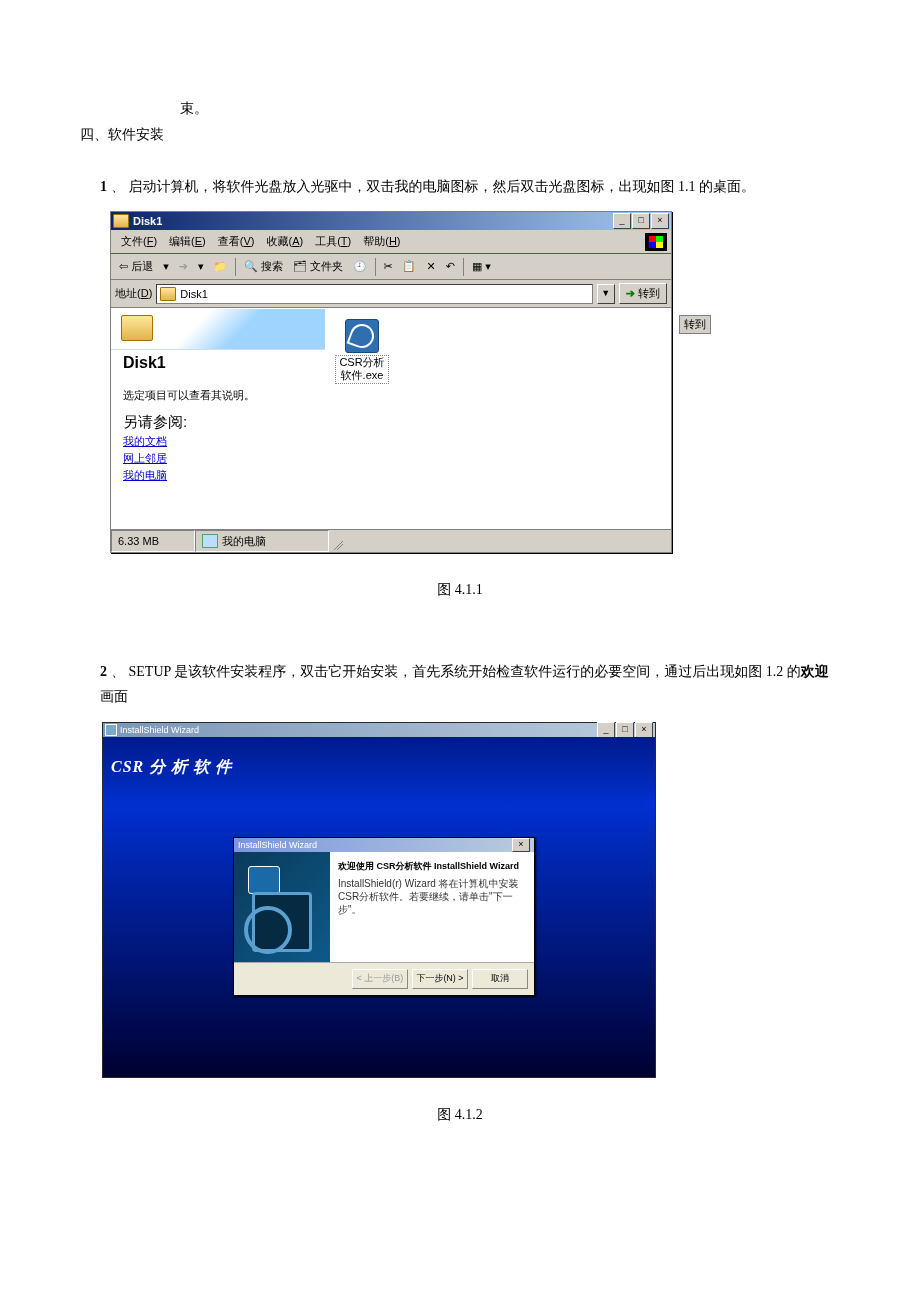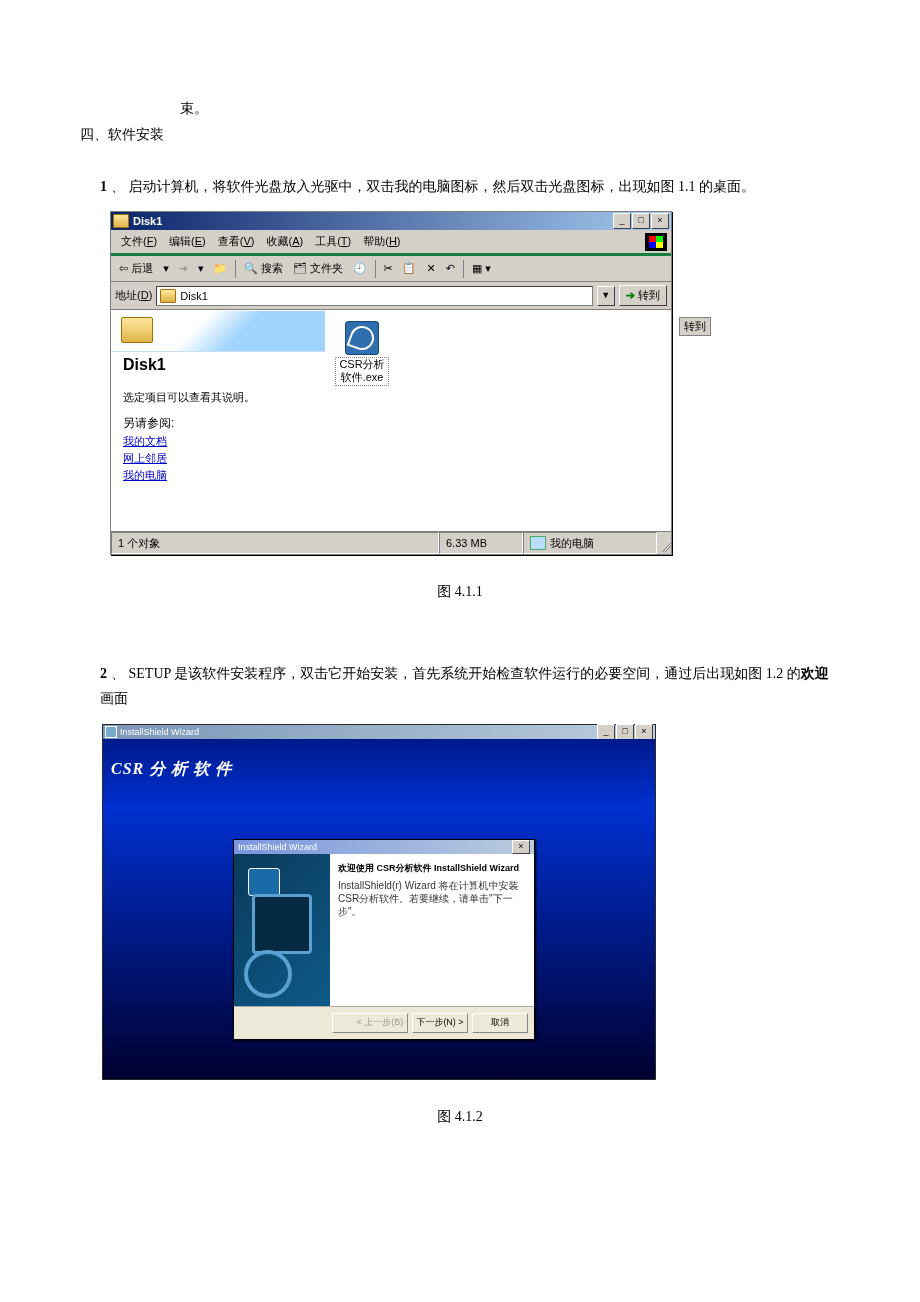--- a/index.html
+++ b/index.html
@@ -69,21 +69,21 @@
     width: 16px; height: 14px;
     background: #d4d0c8;
     border: 1px solid #fff;
     border-right-color: #404040; border-bottom-color: #404040;
     font-size: 9px; line-height: 12px; text-align: center;
     color: #000;
   }
   .menubar {
     display: flex; align-items: center;
     background: #d4d0c8;
-    border-bottom: 3px solid #15803d;
+    border-bottom: 1px solid #15803d;
     padding: 2px 4px;
   }
   .menu-item { padding: 2px 6px; }
   .menu-item u { text-decoration: underline; }
   .menu-spacer { flex: 1; }
   .winflag {
     width: 22px; height: 18px;
     background: #000;
     display:flex; align-items:center; justify-content:center;
   }
@@ -154,21 +154,21 @@
     position:relative;
   }
   .lp-deco .fold {
     position:absolute; left:10px; top:6px;
     width:30px;height:24px;
     background:linear-gradient(#ffe79c,#e0b44a);
     border:1px solid #a07000; border-radius:2px;
   }
   .lp-title { font-size:16px; font-weight:bold; font-family:Arial; color:#000; margin-top:-2px;}
   .lp-text { margin-top:16px; font-size:11px; color:#000;}
-  .lp-see { margin-top:10px; font-size:12px;}
+  .lp-see { margin-top:10px; font-size:15px;}
   .lp-link { color:#0000cd; text-decoration:underline; display:block; margin-top:2px;}
   .rightpane {
     flex:1;
     padding: 10px;
   }
   .fileicon { width:54px; text-align:center; font-size:11px; }
   .fileicon .ficon {
     width:32px;height:32px;margin:0 auto 2px;
     background:#2f6fb0;
     border:1px solid #164a7a;
@@ -244,21 +244,21 @@
   .is-d-tb {
     height:14px;
     background:linear-gradient(to right,#7a96df,#bcd);
     color:#fff;font-size:9px;padding:0 4px;
     display:flex;align-items:center;
   }
   .is-d-tb .t{flex:1;}
   .is-d-body {
     display:flex;
     background:#fff;
-    height:152px;
+    height:110px;
   }
   .is-d-left {
     width:96px;
     background: linear-gradient(135deg,#0a3a5a,#0e5a8a);
     position:relative;
   }
   .is-d-left .box{
     position:absolute; left:14px; top:14px;
     width:30px;height:26px;
     background:#1a6aa8;border:1px solid #fff;border-radius:3px;
@@ -285,21 +285,21 @@
     border-top:1px solid #aaa;
   }
   .is-btn {
     min-width:54px;height:18px;
     font-size:9px;
     background:#ece9d8;
     border:1px solid #888;
     border-top-color:#fff;border-left-color:#fff;
     text-align:center;line-height:16px;
   }
-  .is-btn.disabled{color:#999;padding-left:20px;}
+  .is-btn.disabled{color:#999;}
 </style>
 </head>
 <body>
 
 <div class="page">
   <div class="line-end">束。</div>
   <div class="section-heading">四、软件安装</div>
 
   <div class="list-item">
     <span class="list-num">1</span><span>、</span>
@@ -400,21 +400,20 @@
       <div class="rightpane">
         <div class="fileicon">
           <div class="ficon"></div>
           <span class="fname">CSR分析软件.exe</span>
         </div>
       </div>
       <div class="side-btn">转到</div>
     </div>
 
     <div class="statusbar">
-      <div class="sb-cell grow">1 个对象</div>
       <div class="sb-cell" style="width:70px">6.33 MB</div>
       <div class="sb-cell" style="width:120px">
         <span class="pc-ico"></span>
         <span>我的电脑</span>
       </div>
       <div class="sb-grip"></div>
     </div>
   </div>
 
   <div class="caption">图 4.1.1</div>

